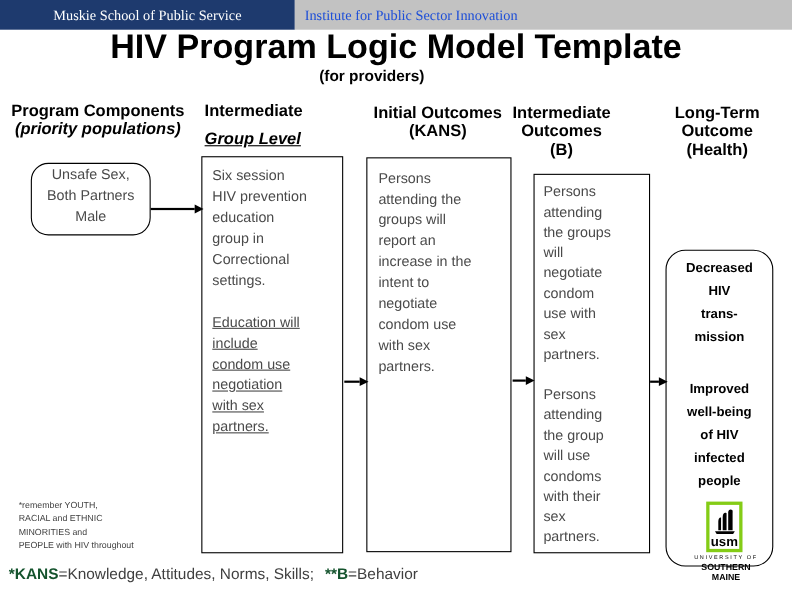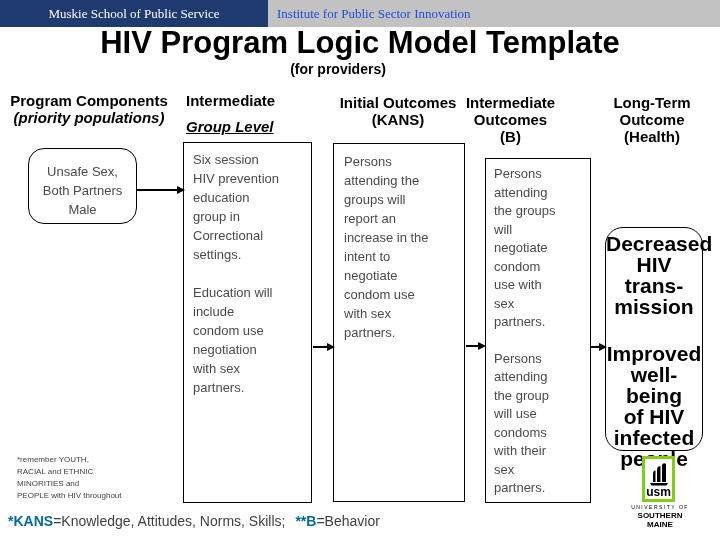--- a/index.html
+++ b/index.html
@@ -37,50 +37,50 @@
   .ch1 .l2{ font-style:italic; }
   .ch2{ left:186px; top:92px; width:130px; text-align:left; }
   .ch2 .l2{ font-style:italic; text-decoration:underline; font-weight:bold; margin-top:9px; }
   .ch3{ left:331px; top:94px; width:134px; }
   .ch4{ left:457px; top:94px; width:107px; }
   .ch5{ left:598px; top:94px; width:108px; }
   
   .box{ position:absolute; border:1px solid #000000; box-sizing:border-box;
         font-size:13px; color:#4a4a4a; line-height:19px; background:#ffffff; }
   .pre{ white-space:pre-line; }
-  .b1{ left:28px; top:148px; width:109px; height:76px; border-radius:16px;
-       text-align:center; padding-top:13px; }
+  .b1{ left:28px; top:148px; width:109px; height:66px; border-radius:16px;
+       text-align:center; }
   .b2{ left:183px; top:142px; width:129px; height:361px; padding:7px 6px 0 9px; }
   .b3{ left:333px; top:143px; width:132px; height:359px; padding:8px 6px 0 10px; }
   .b4{ left:485px; top:158px; width:106px; height:345px; padding:6px 4px 0 8px;
        line-height:18.5px; }
-  .b5{ left:605px; top:227px; width:98px; height:224px; border-radius:18px;
-       text-align:center; font-weight:bold; color:#000000; font-size:21px;
+  .b5{ left:605px; top:227px; width:98px; height:288px; border-radius:18px;
+       text-align:center; font-weight:bold; color:#000000; font-size:12px;
        line-height:21px; padding-top:5px; }
   .box p{ margin:0; }
-  .b2 p + p{ margin-top:19px; }
+  .b2 p + p{ margin-top:19px;text-decoration:underline; }
   .b4 p + p{ margin-top:18px; }
   .b5 p + p{ margin-top:26px; }
   
   .arrow{ position:absolute; height:2px; background:#000000; }
   .arrow::after{
     content:""; position:absolute; right:-8px; top:-3px; width:0; height:0;
     border-left:8px solid #000000;
     border-top:4px solid transparent; border-bottom:4px solid transparent;
   }
   .a1{ left:137px; top:189px; width:40px; }
   .a2{ left:313px; top:346px; width:14px; }
   .a3{ left:466px; top:345px; width:12px; }
   .a4{ left:591px; top:346px; width:8px; }
   
   .note{ position:absolute; left:17px; top:454px; width:150px;
          font-size:8px; line-height:12px; color:#3f3f3f; }
   
   .footnote{ position:absolute; left:8px; top:513px; font-size:14px; color:#3f3f3f; }
-  .footnote .term{ font-weight:bold; color:#0369a1; }
+  .footnote .term{ font-weight:bold; color:#14532d; }
   .footnote .gap{ margin-left:10px; }
   
   .logo-box{ position:absolute; left:642px; top:456px; width:33px; height:46px;
              border:3px solid #84cc16; box-sizing:border-box; background:#ffffff;
              display:flex; flex-direction:column; align-items:center;
              justify-content:flex-end; }
   .logo-box svg{ display:block; margin-bottom:0px; }
   .monogram{ font-size:12px; font-weight:bold; color:#000000; line-height:12px;
              margin-bottom:1px; letter-spacing:0px; }
   .logo-caption{ position:absolute; left:625px; top:504px; width:70px;

